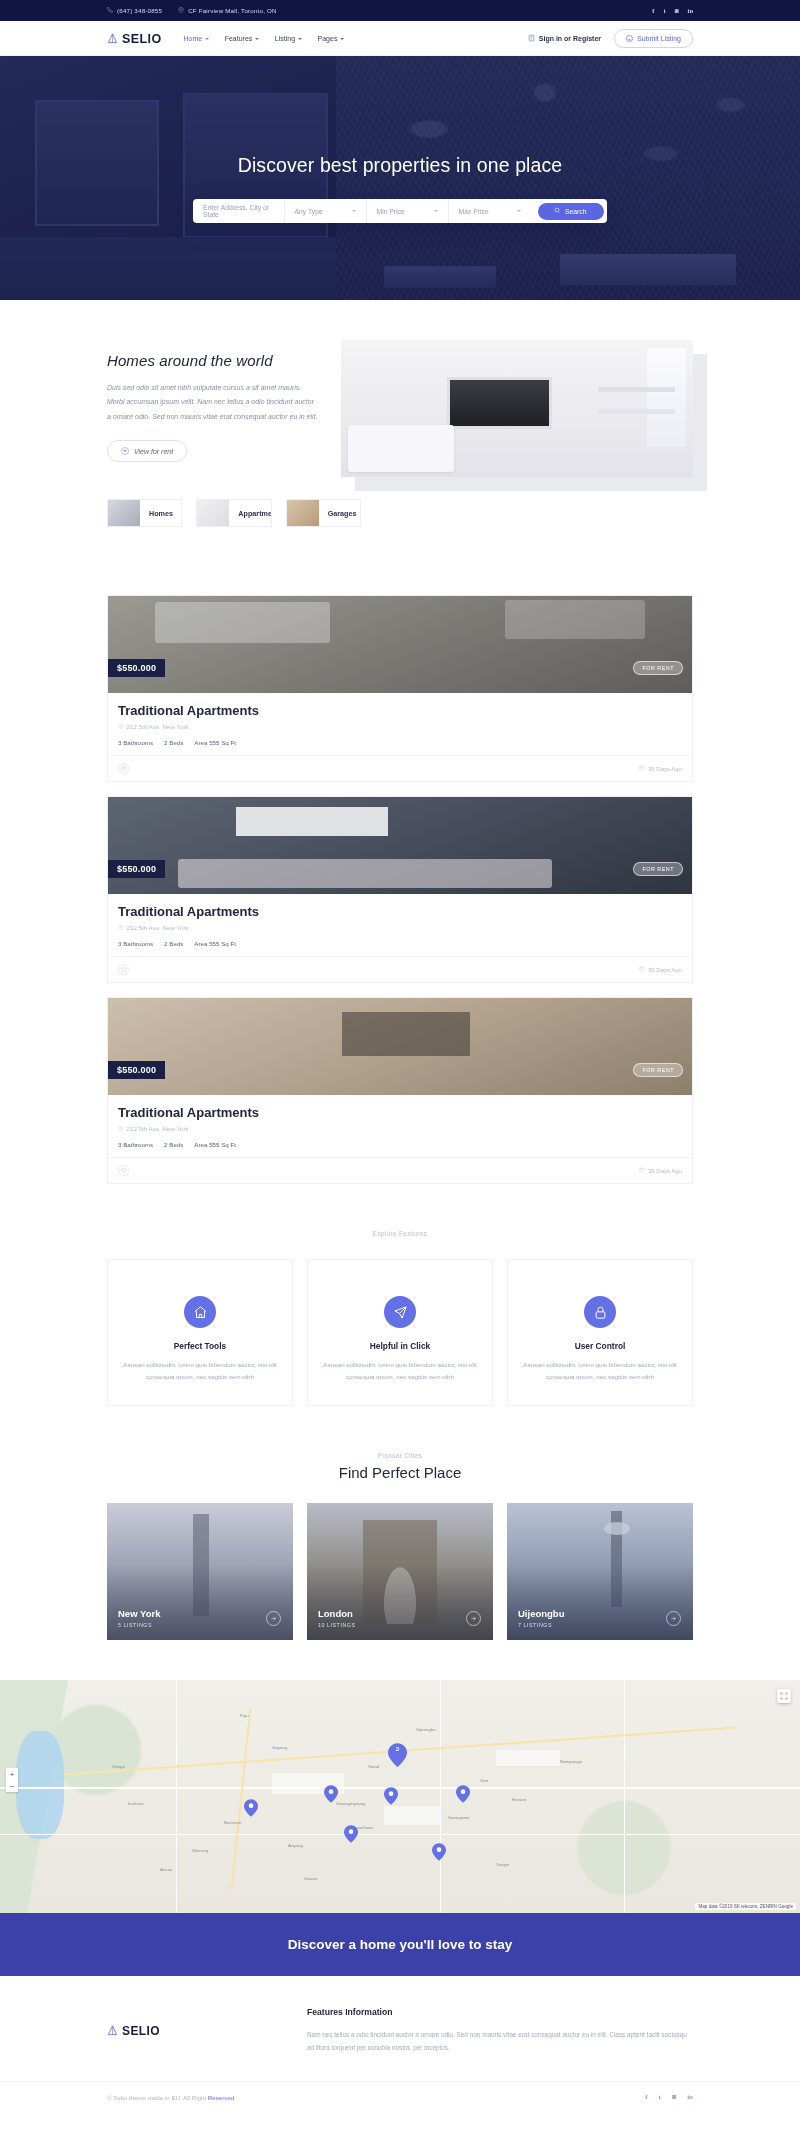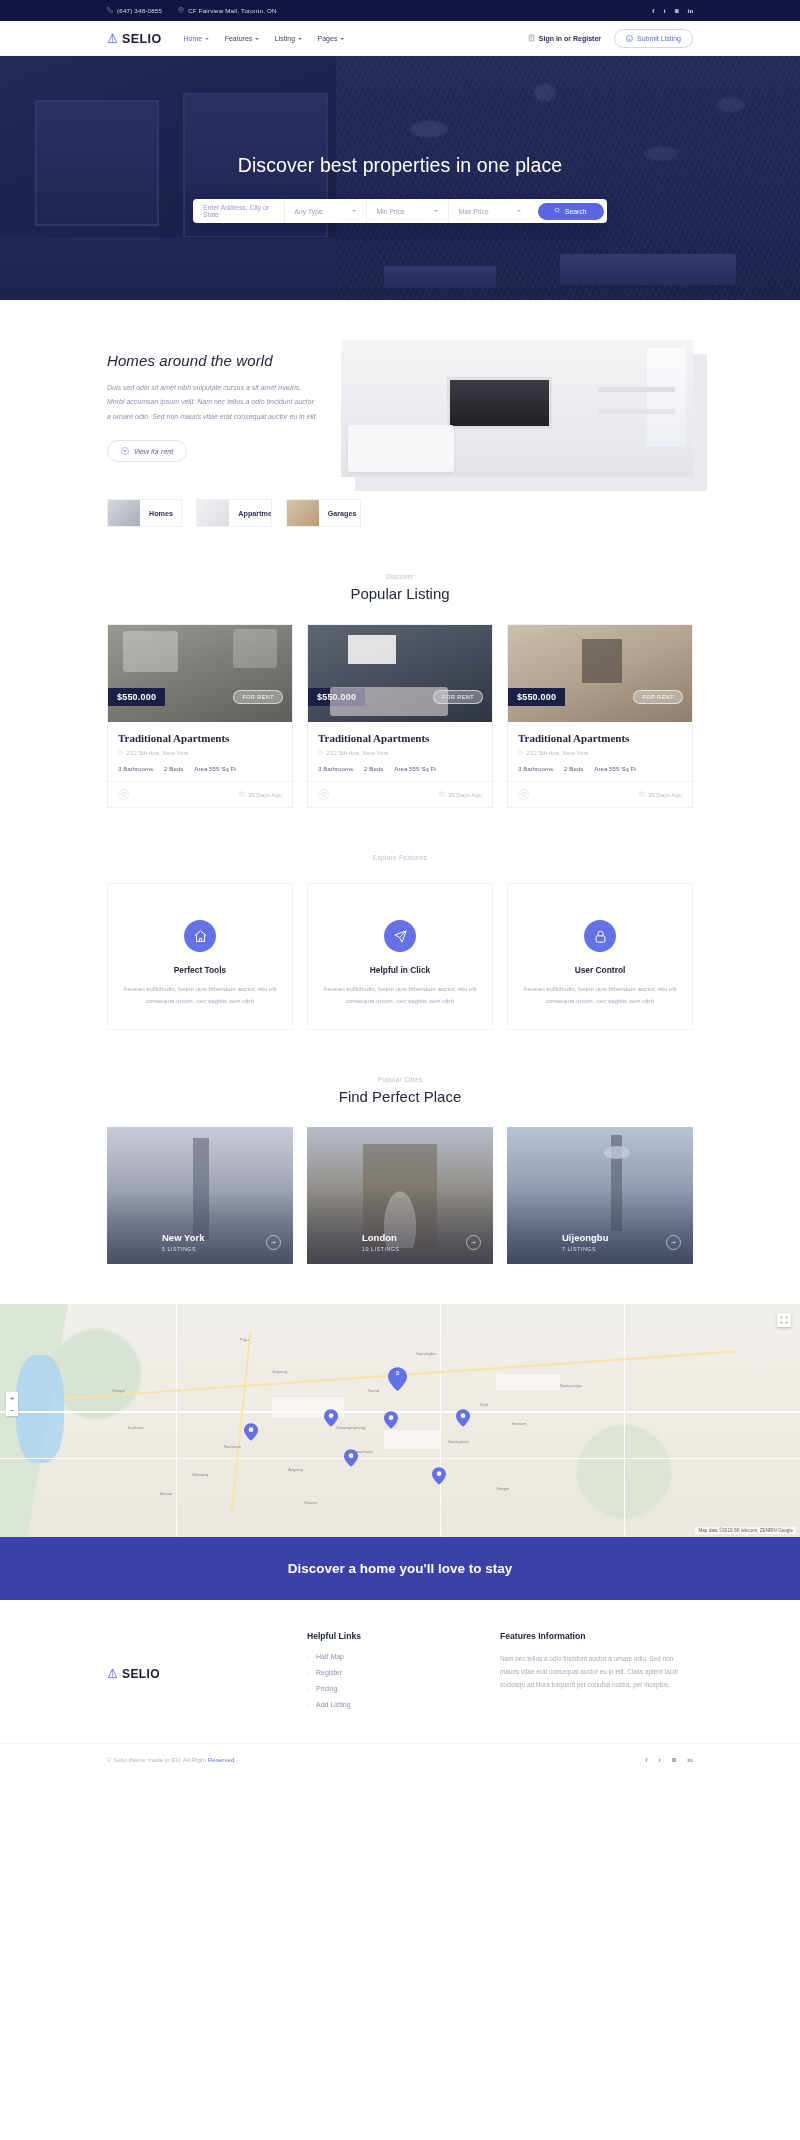--- a/index.html
+++ b/index.html
@@ -136,42 +136,42 @@
   .tt3 .thumb { background:linear-gradient(135deg,#d8c6ae,#b89a76); }
   .type-tab span { font-size:7.2px; color:#2f3352; font-weight:bold; }
 
   
   .sec-head { text-align:center; }
   .sec-head .kicker { font-size:6.5px; color:#b9bdd0; letter-spacing:.3px; }
   .sec-head h2 { margin-top:5px; font-size:15px; font-weight:normal; color:#23263f; }
 
   
   .popular { padding:46px 0 0; }
-  .cards { margin-top:22px; display:flex; gap:14px; }
+  .cards { margin-top:22px; display:flex; gap:14px;flex-direction:column; }
   .card { flex:1; border:1px solid #efeff4; background:#fff; }
   .card .media { position:relative; height:97px; overflow:hidden; }
   .m1 { background:linear-gradient(160deg,#9a9a93 0%,#7e7d78 45%,#5e5d59 100%); }
   .m2 { background:linear-gradient(160deg,#5e6572 0%,#474d5c 50%,#2f3440 100%); }
   .m3 { background:linear-gradient(160deg,#cdbfae 0%,#b1a18d 50%,#8d7f6c 100%); }
   .m1:before{content:"";position:absolute;left:8%;top:6%;width:30%;height:42%;background:rgba(255,255,255,.30);border-radius:3px;}
   .m1:after{content:"";position:absolute;right:8%;top:4%;width:24%;height:40%;background:rgba(255,255,255,.22);border-radius:3px;}
   .m2:before{content:"";position:absolute;left:22%;top:10%;width:26%;height:30%;background:rgba(250,250,250,.85);}
   .m2:after{content:"";position:absolute;left:12%;bottom:6%;width:64%;height:30%;background:rgba(235,228,230,.55);border-radius:3px;}
   .m3:before{content:"";position:absolute;left:40%;top:14%;width:22%;height:46%;background:rgba(60,55,50,.55);}
   .price {
     position:absolute; left:0; bottom:16px; background:#1b1f46; color:#fff;
     font-size:9px; font-weight:bold; padding:4px 9px; letter-spacing:.2px;
   }
   .forrent {
     position:absolute; right:9px; bottom:18px; background:rgba(255,255,255,.30);
     border:1px solid rgba(255,255,255,.6); color:#fff; font-size:5.4px; letter-spacing:.5px;
     padding:3px 8px; border-radius:9px;
   }
   .card-body { padding:10px 10px 0; }
-  .card-body h3 { font-size:11px; color:#23263f; font-weight:bold;font-family:Liberation Serif, serif; }
+  .card-body h3 { font-size:13px; color:#23263f; font-weight:bold; }
   .card-addr { margin-top:5px; font-size:6.2px; color:#b6bacb; display:flex; align-items:center; gap:3px; }
   .card-addr svg { width:5.5px;height:5.5px;stroke:#c3c6d6;stroke-width:1.7;fill:none; }
   .card-meta { margin-top:9px; display:flex; gap:11px; font-size:6.2px; color:#5d6180; padding-bottom:9px; }
   .card-foot { border-top:1px solid #f1f1f6; padding:7px 10px; display:flex; align-items:center; }
   .heart { width:11px; height:11px; border:1px solid #e8e8ef; border-radius:50%;
     display:flex; align-items:center; justify-content:center; }
   .heart svg { width:5.5px; height:5.5px; fill:none; stroke:#9a9fb8; stroke-width:1.6; }
   .ago { margin-left:auto; font-size:6px; color:#b6bacb; display:flex; align-items:center; gap:3px; }
   .ago svg { width:5.5px;height:5.5px;stroke:#c3c6d6;stroke-width:1.6;fill:none; }
 
@@ -191,21 +191,21 @@
   .city { flex:1; height:137px; position:relative; overflow:hidden; }
   .c1 { background:linear-gradient(180deg,#c9cbd6 0%,#9fa4b6 45%,#6e7486 100%); }
   .c2 { background:linear-gradient(180deg,#b7bcc8 0%,#8e8b85 50%,#63615e 100%); }
   .c3 { background:linear-gradient(180deg,#b9c3d4 0%,#8d99b0 50%,#5d6880 100%); }
   .c1:before{content:"";position:absolute;left:46%;top:8%;width:9%;height:74%;background:rgba(90,95,115,.55);}
   .c2:before{content:"";position:absolute;left:30%;top:12%;width:40%;height:76%;
     background:radial-gradient(ellipse at 50% 80%, rgba(255,255,255,.3) 0 30%, transparent 31%), rgba(110,100,88,.55);}
   .c3:before{content:"";position:absolute;left:56%;top:6%;width:6%;height:70%;background:rgba(85,92,112,.6);}
   .c3:after{content:"";position:absolute;left:52%;top:14%;width:14%;height:9%;background:rgba(200,206,220,.75);border-radius:50%;}
   .city .veil { position:absolute; inset:0; background:linear-gradient(180deg,transparent 45%, rgba(25,28,55,.42) 100%); }
-  .city .label { position:absolute; left:11px; bottom:12px; z-index:2;margin-left:44px; }
+  .city .label { position:absolute; left:11px; bottom:12px; z-index:2; }
   .city .label b { display:block; color:#fff; font-size:9.5px; }
   .city .label i { display:block; margin-top:3px; color:#dcdfe9; font-size:5.4px; font-style:normal; letter-spacing:.5px; }
   .city .arrow { position:absolute; right:12px; bottom:14px; z-index:2; width:15px; height:15px;
     border:1px solid rgba(255,255,255,.55); border-radius:50%; display:flex; align-items:center; justify-content:center; }
   .city .arrow svg { width:7px;height:7px;stroke:#fff;stroke-width:1.6;fill:none; }
 
   
   .map { margin-top:40px; height:233px; position:relative; overflow:hidden;
     background:#eceae3;
   }
@@ -416,24 +416,20 @@
       <div class="type-tab tt3">
         <div class="thumb"></div>
         <span>Garages</span>
       </div>
     </div>
   </div>
 </div>
 
 <div class="popular">
   <div class="wrap">
-    <div class="sec-head">
-      <div class="kicker">Discover</div>
-      <h2>Popular Listing</h2>
-    </div>
     <div class="cards">
 
       <div class="card">
         <div class="media m1">
           <div class="price">$550.000</div>
           <div class="forrent">FOR RENT</div>
         </div>
         <div class="card-body">
           <h3>Traditional Apartments</h3>
           <div class="card-addr">
@@ -715,41 +711,20 @@
     <div class="f-brand">
       <span>
         <svg viewBox="0 0 24 24" width="11" height="11">
             <path d="M12 2 L21 21 H3 Z" fill="none" stroke="#5b66e0" stroke-width="1.8"></path>
             <path d="M12 2 V21" stroke="#5b66e0" stroke-width="1.2"></path>
           </svg>
       </span>
       <span class="name">SELIO</span>
     </div>
     <div class="f-col">
-      <h5>Helpful Links</h5>
-      <ul class="f-links">
-        <li>
-            <span class="ch">›</span>
-            <span>Half Map</span>
-          </li>
-        <li>
-            <span class="ch">›</span>
-            <span>Register</span>
-          </li>
-        <li>
-            <span class="ch">›</span>
-            <span>Pricing</span>
-          </li>
-        <li>
-            <span class="ch">›</span>
-            <span>Add Listing</span>
-          </li>
-      </ul>
-    </div>
-    <div class="f-col">
       <h5>Features Information</h5>
       <p class="f-text">Nam nec tellus a odio tincidunt auctor a ornare odio. Sed non mauris vitae erat consequat auctor eu in elit. Class aptent taciti sociosqu ad litora torquent per conubia nostra, per inceptos.</p>
     </div>
   </div>
   <div class="f-bot">
     <div class="wrap">
       <div class="f-copy">
         <span>© Selio theme made in EU. All Right </span><b>Reserved</b>
       </div>
       <div class="f-soc">

